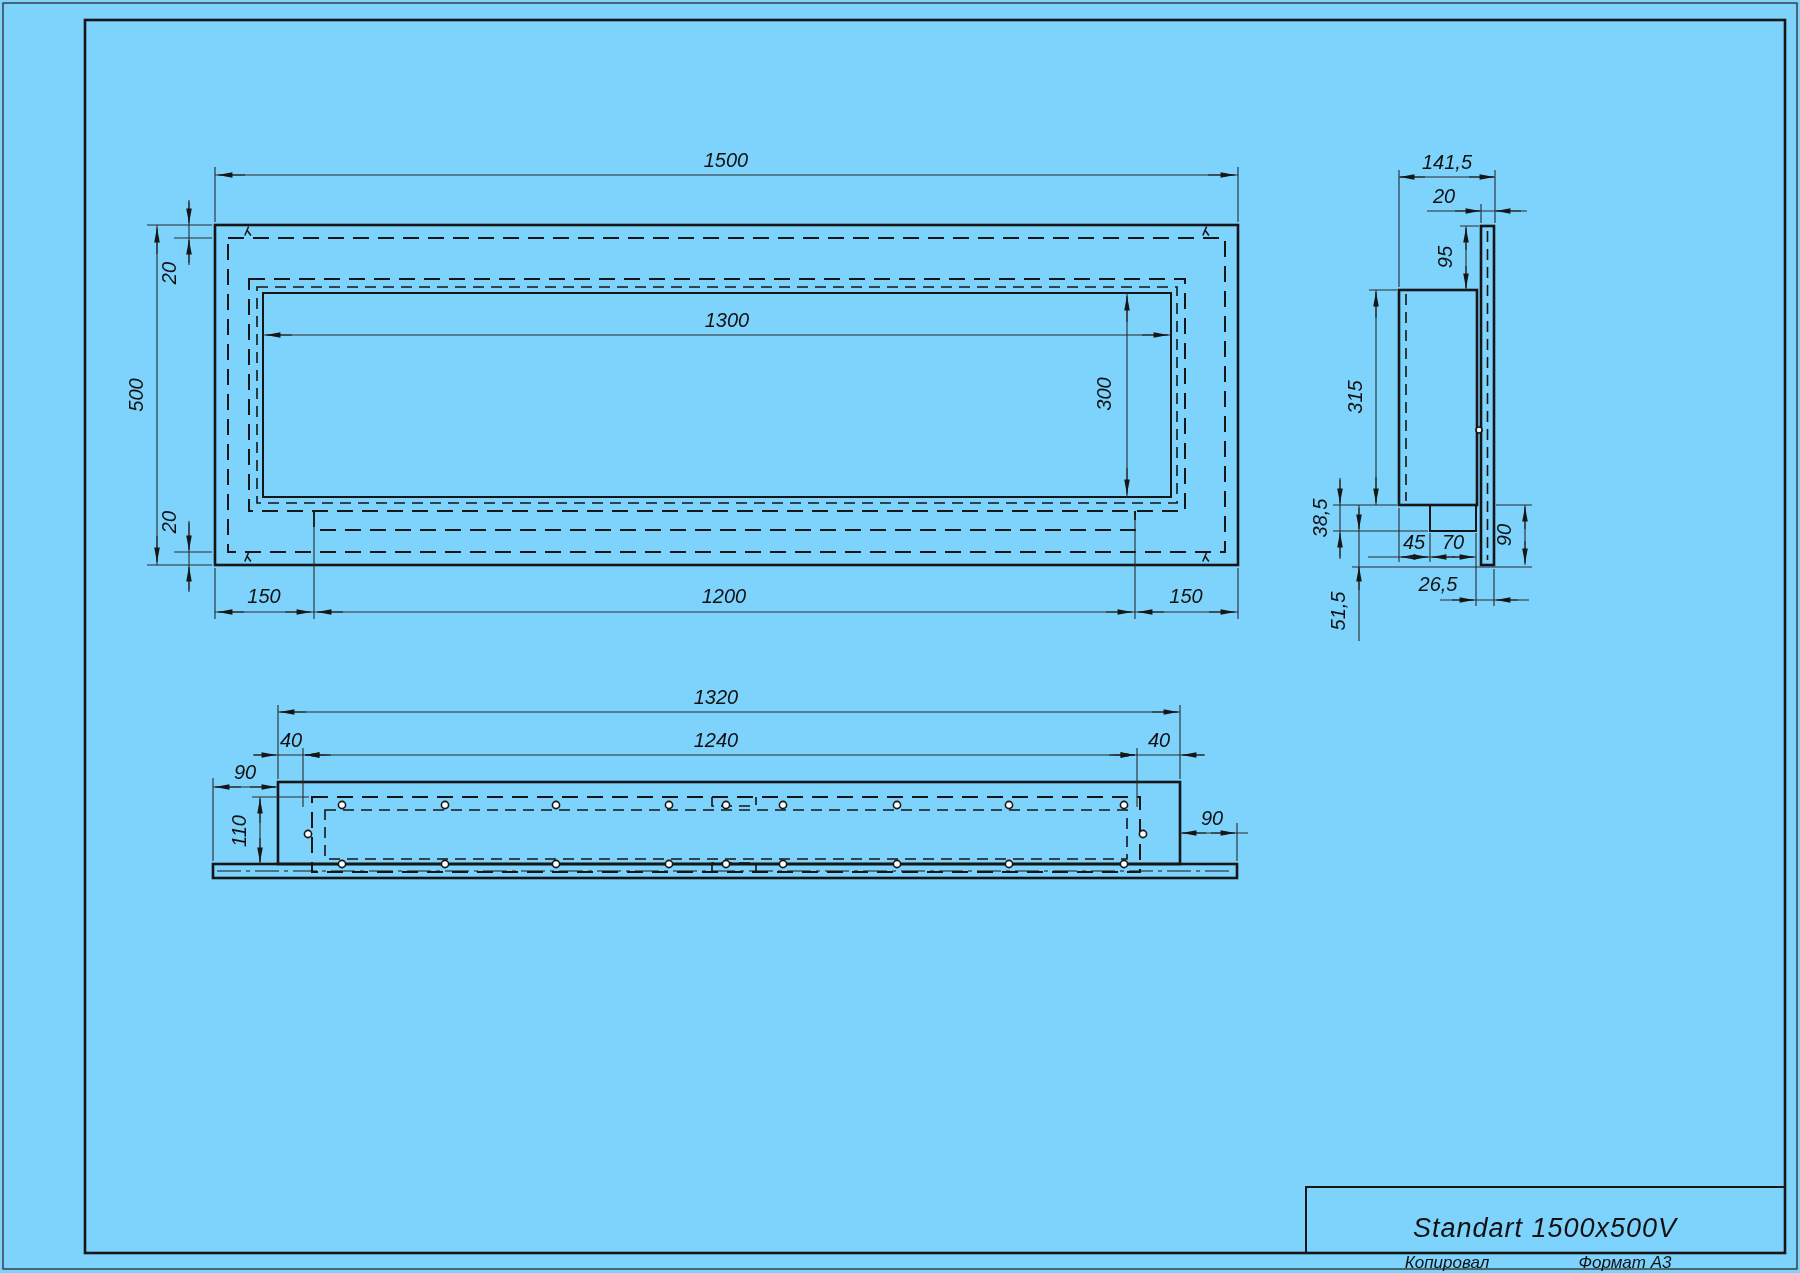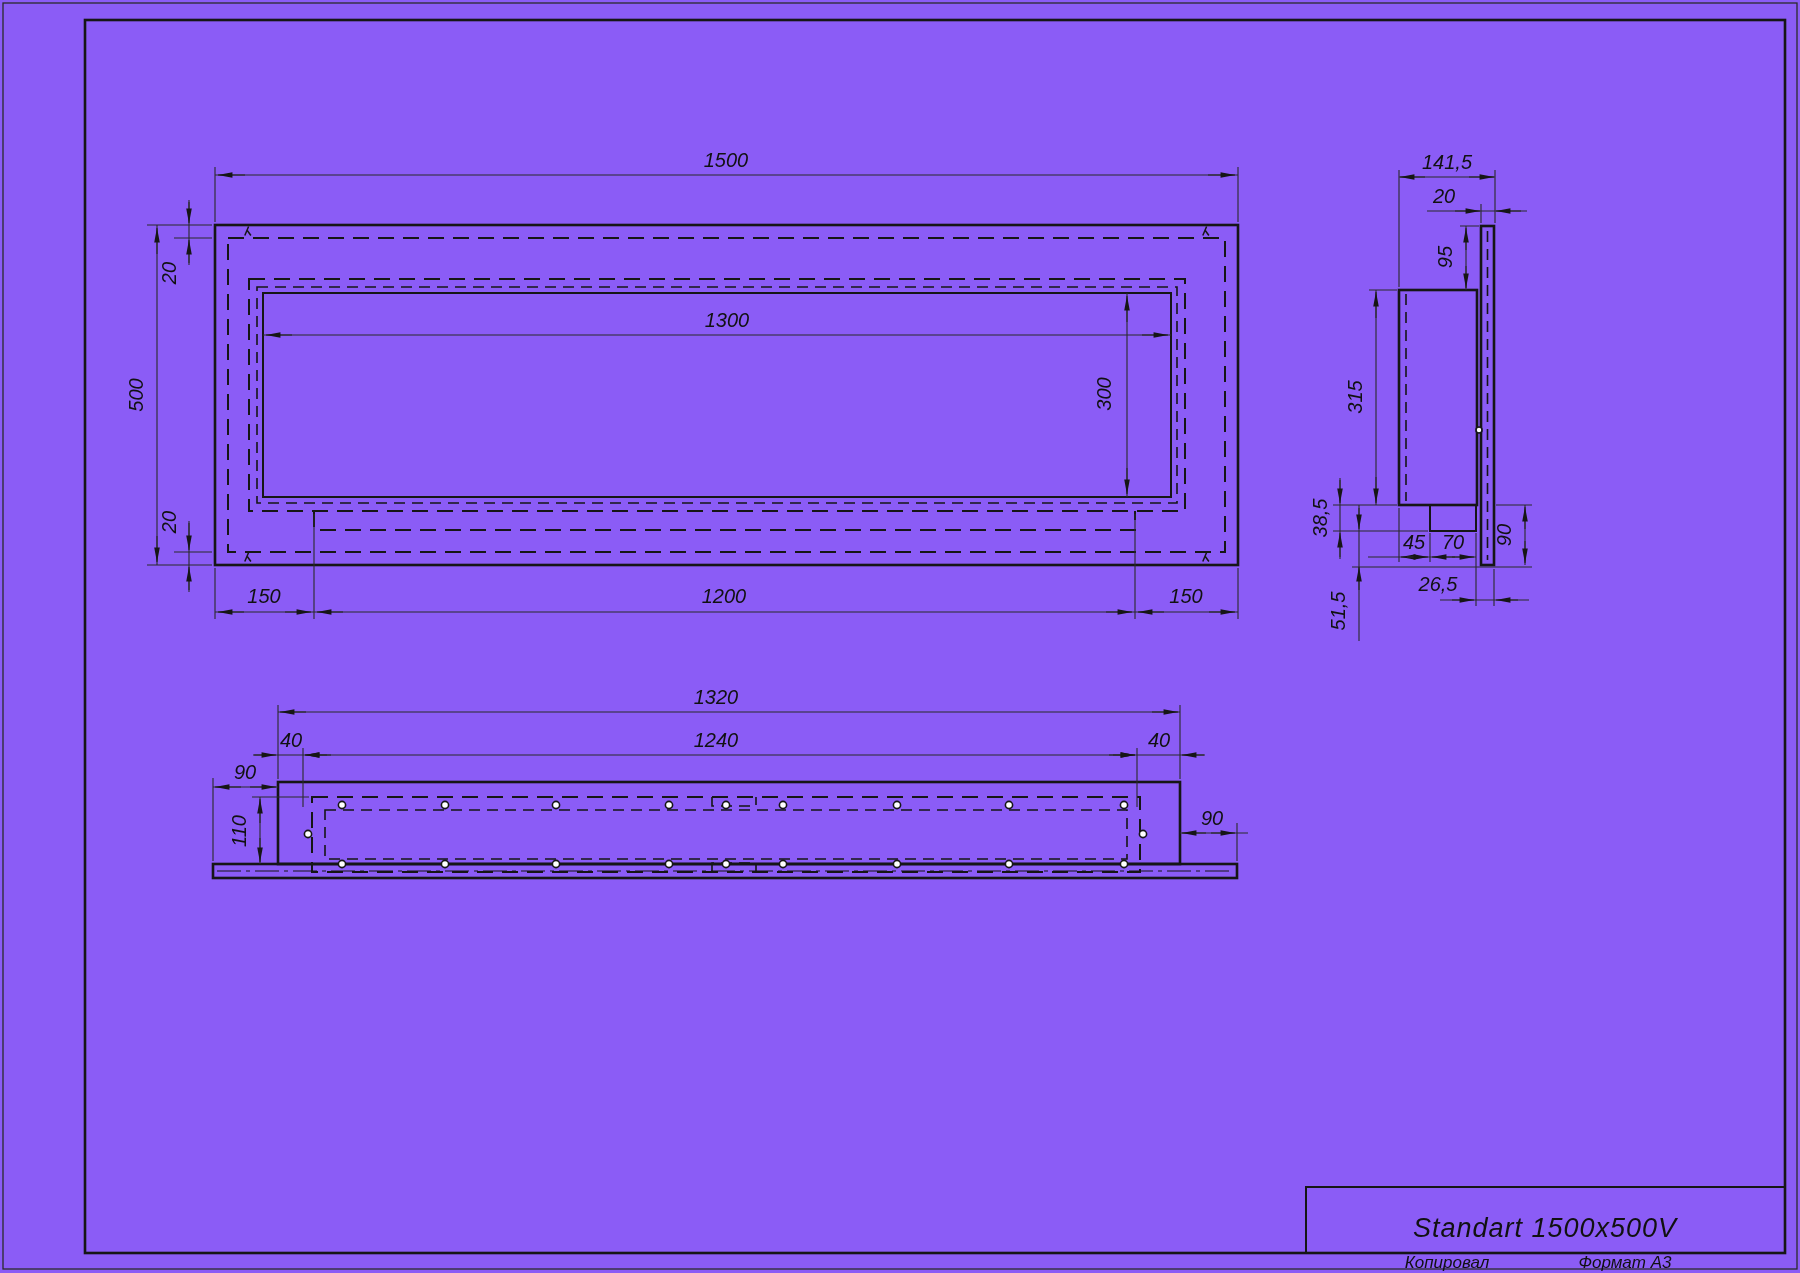--- a/index.html
+++ b/index.html
@@ -1,16 +1,16 @@
 <!DOCTYPE html>
 <html><head>
 <meta charset="utf-8">
 <style>
   html,body{margin:0;padding:0;background:#fff;}
-  .page{position:relative;width:1800px;height:1273px;background:#8b5cf6;}
+  .page{position:relative;width:1800px;height:1273px;background:#7dd3fc;}
   svg{display:block}
   .s-thick{stroke:#161616;stroke-width:2.6;fill:none;stroke-linecap:square}
   .s-med{stroke:#161616;stroke-width:2;fill:none;stroke-linecap:square}
   .s-thin{stroke:#2b2b2b;stroke-width:1.1;fill:none}
   .s-border{stroke:#2b2b2b;stroke-width:1.3;fill:none}
   .s-dash{stroke:#161616;stroke-width:2;fill:none;stroke-dasharray:16 9}
   .s-dashf{stroke:#161616;stroke-width:1.6;fill:none;stroke-dasharray:11 7}
   .s-dashdot{stroke:#161616;stroke-width:1.2;fill:none;stroke-dasharray:24 5 4 5}
   .hole{fill:#fff;stroke:#161616;stroke-width:1.6}
   .stub{stroke:#2b2b2b;stroke-width:1.1;fill:none;marker-end:url(#arr)}

